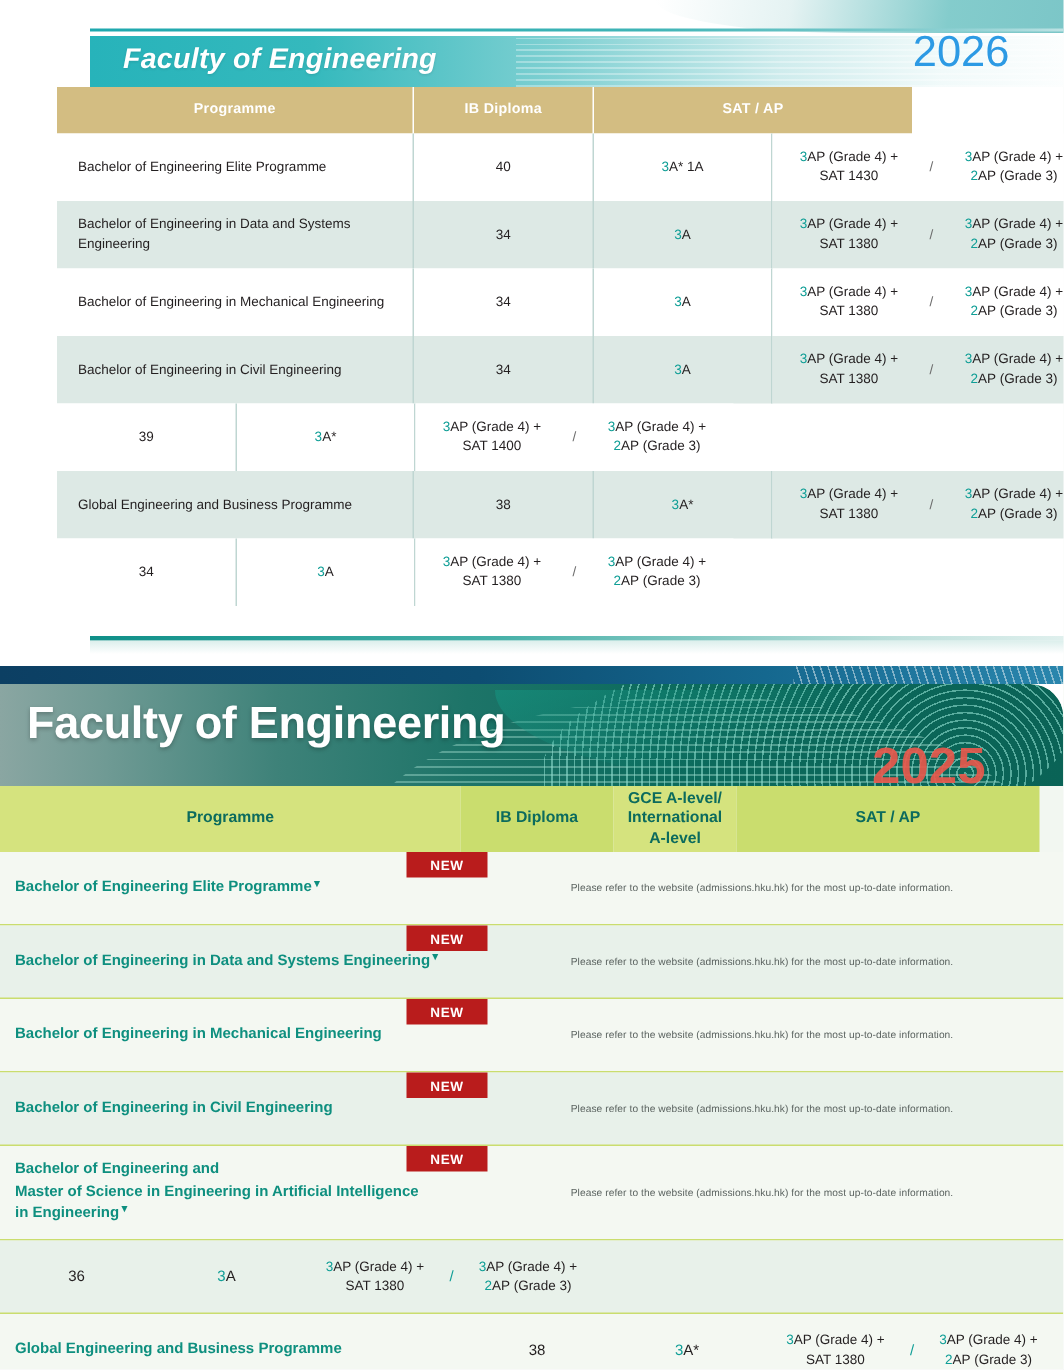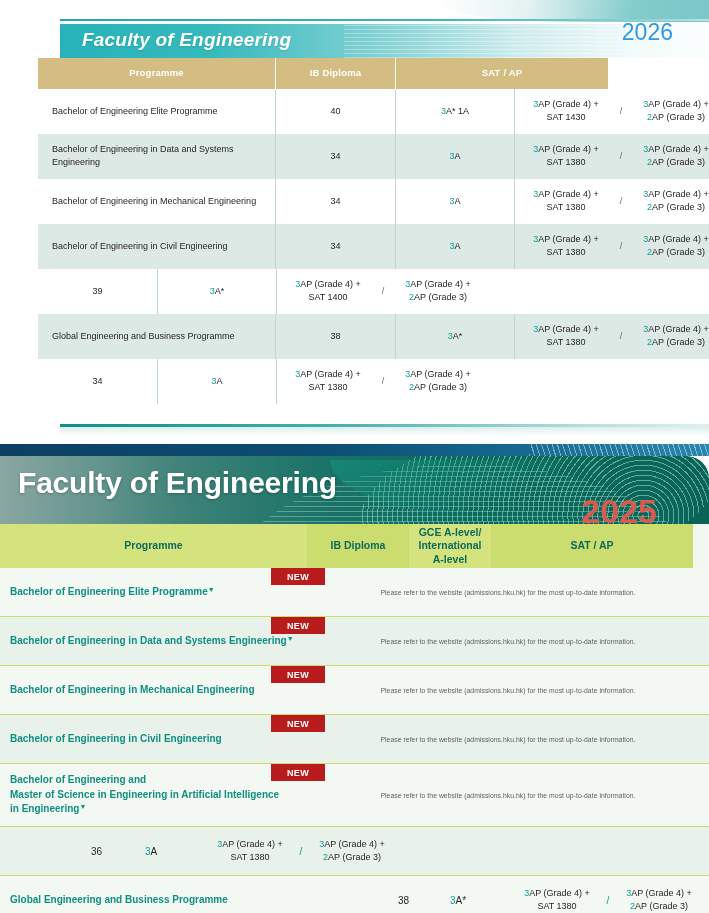--- a/index.html
+++ b/index.html
@@ -31,21 +31,21 @@
     background:repeating-linear-gradient(0deg,rgba(255,255,255,.55) 0px,rgba(255,255,255,.55) 1px,rgba(255,255,255,0) 1px,rgba(255,255,255,0) 4px);
     opacity:.6;
   }
   .hdr26 .title{
     position:absolute;left:22px;top:5px;
     font-size:19px;font-style:italic;font-weight:bold;color:#ffffff;
     letter-spacing:.2px;text-shadow:0 1px 2px rgba(0,0,0,.12);
   }
   .year26{
     position:absolute;right:64px;top:21px;
-    font-size:23px;color:#2d9ae4;letter-spacing:0px;line-height:1;
+    font-size:29px;color:#2d9ae4;letter-spacing:0px;line-height:1;
   }
 
   .tbl26{position:absolute;left:10px;top:58px;width:689px;}
   .tr26{display:flex;width:689px;align-items:stretch;}
   .th26{
     background:#d3bd82;color:#ffffff;font-size:9.5px;font-weight:bold;
     display:flex;align-items:center;justify-content:center;text-align:center;
     line-height:1.35;padding:9px 2px;letter-spacing:.2px;
     border-right:1px solid #ffffff;box-sizing:border-box;
   }
@@ -134,21 +134,21 @@
   .w-ib{width:102px;}
   .w-gce{width:82px;}
   .w-sat{width:202px;}
 
   .row25{position:relative;display:flex;width:709px;box-sizing:border-box;
     border-bottom:1px solid #cadd6e;align-items:center;}
   .row25.odd{background:#f4f8f2;}
   .row25.even{background:#e8f1ea;}
   .r-prog{width:307px;box-sizing:border-box;padding:7px 8px 7px 10px;
     font-size:10px;font-weight:bold;color:#0e8f7f;line-height:1.45;}
-  .r-ib{width:102px;text-align:right;font-size:10px;color:#231f20;}
+  .r-ib{width:102px;text-align:center;font-size:10px;color:#231f20;}
   .r-gce{width:98px;text-align:center;font-size:10px;color:#0f9e96;}
   .r-sat{width:202px;}
   .r-note{width:402px;text-align:center;font-size:6.8px;color:#5b6360;
     letter-spacing:.05px;}
   .tri{font-size:7px;color:#0e8f7f;vertical-align:top;}
   .newbadge{
     position:absolute;left:271px;top:0px;width:54px;height:17px;
     background:#b91c1c;color:#ffffff;font-size:9px;font-weight:bold;
     display:flex;align-items:center;justify-content:center;letter-spacing:.4px;
   }

